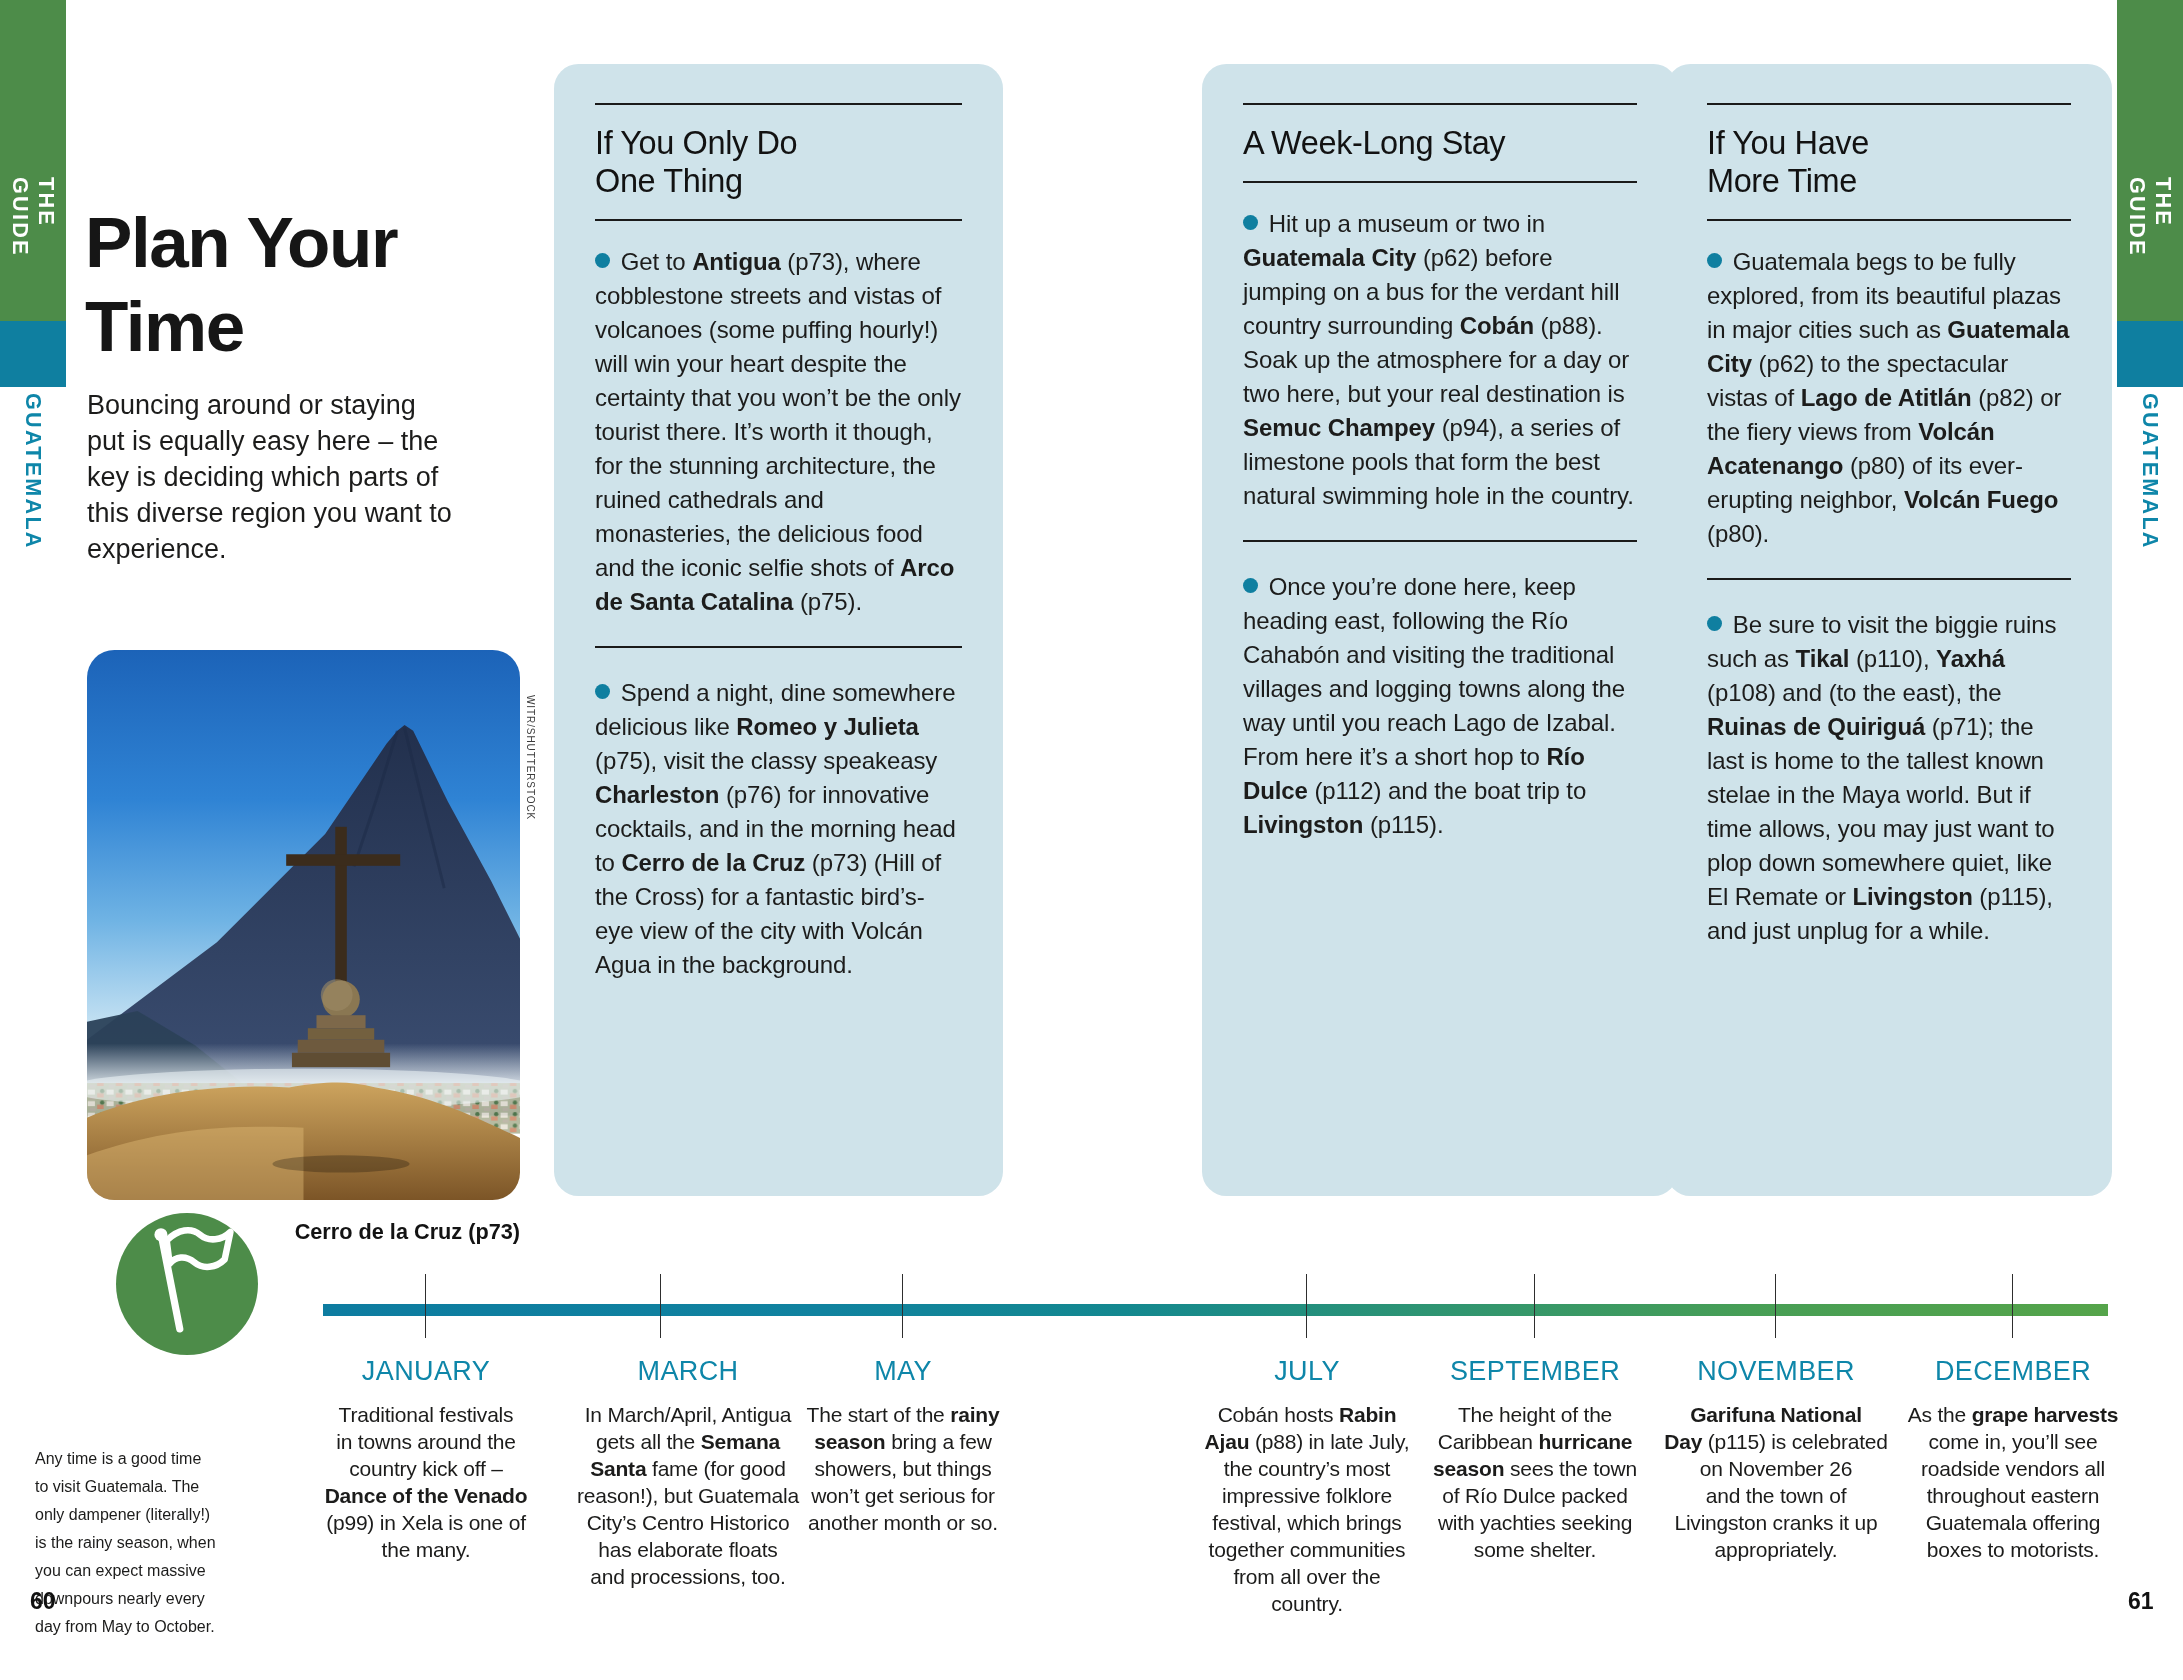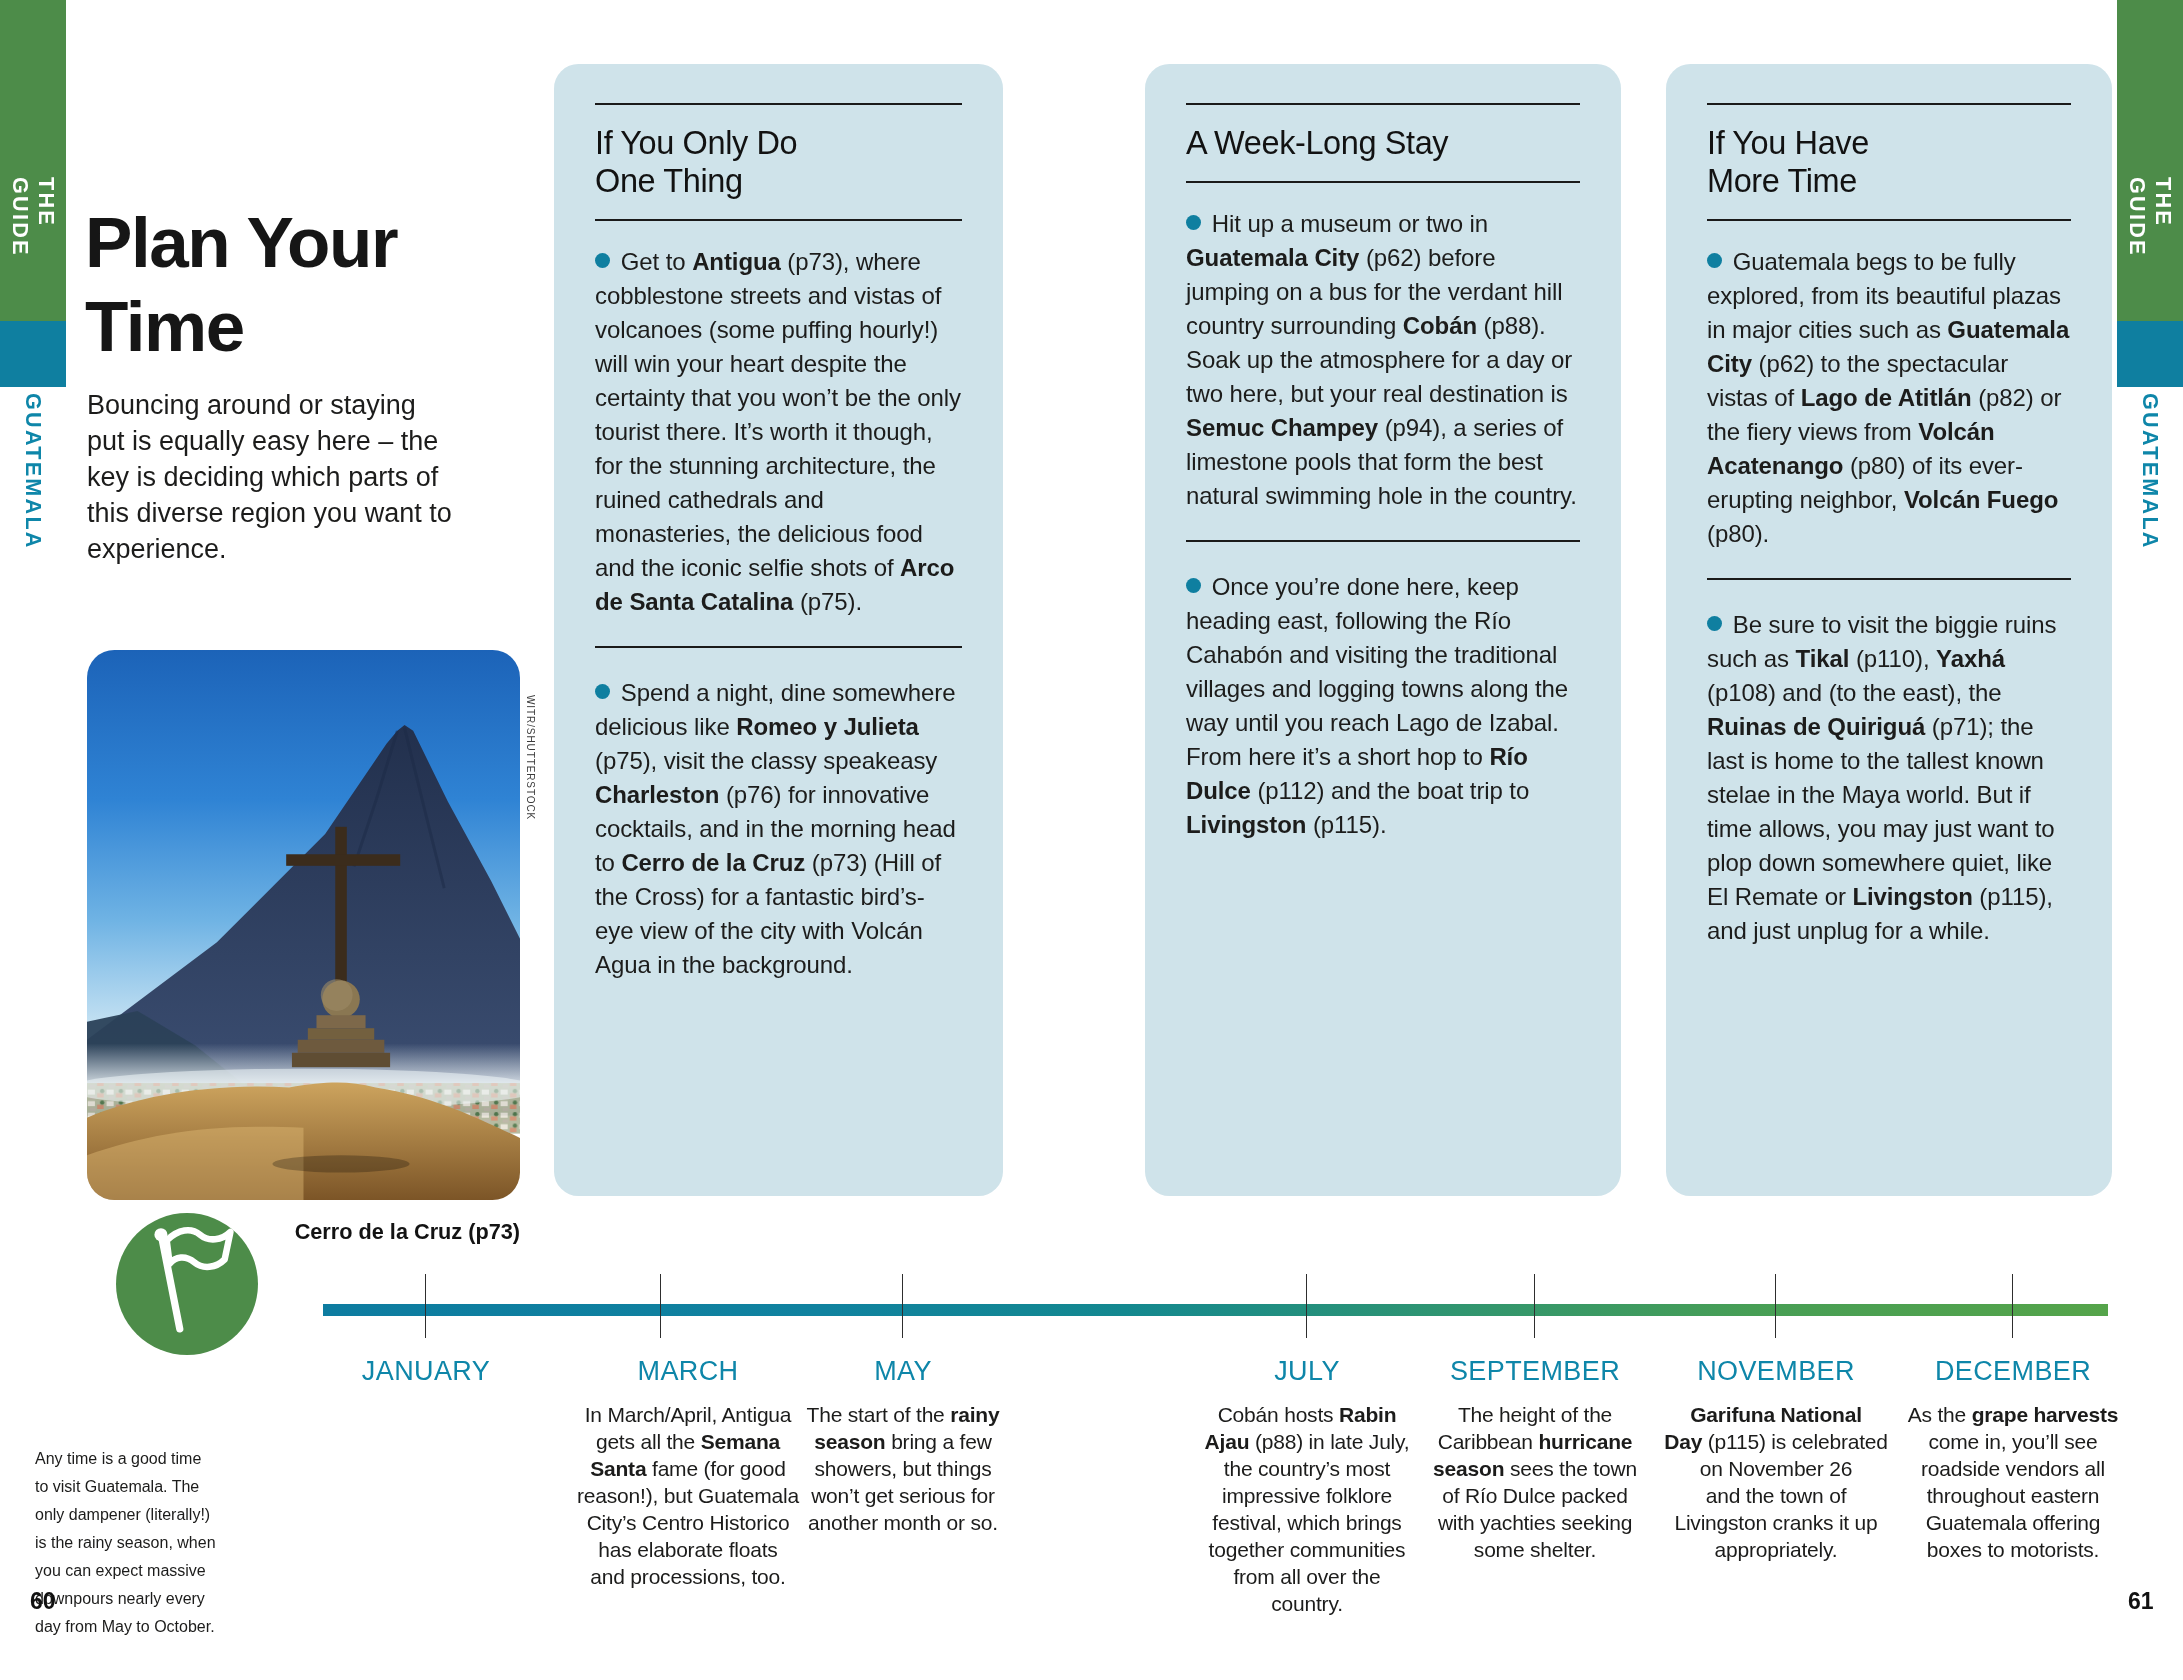--- a/index.html
+++ b/index.html
@@ -24,21 +24,21 @@
   .photo{position:absolute;left:87px;top:650px;width:433px;height:550px;border-radius:27.4px;overflow:hidden}
   .photo svg{display:block;width:100%;height:100%}
   .credit{position:absolute;left:525px;top:695px;writing-mode:vertical-rl;font-size:10px;
           letter-spacing:0.9px;color:#3c3c3c}
   .caption{position:absolute;left:202px;top:1219px;width:318px;text-align:right;font-weight:700;font-size:21.7px;color:#131313}
 
   
   .card{position:absolute;top:64px;height:1132px;background:var(--card_bg,#cfe3ea);border-radius:24.5px;
         padding:39px 41px 0;box-sizing:border-box}
   .card.c1{left:554px;width:449px}
-  .card.c2{left:1145px;width:476px}
+  .card.c2{left:1202px;width:476px}
   .card.c3{left:1666px;width:446px}
   .rule,.sep{border:none;border-top:2.2px solid #1a1a1a;margin:0}
   .card h2{margin:19px 0;font-size:32.5px;line-height:38px;font-weight:400;letter-spacing:-0.4px;
            white-space:pre-line;color:#121212}
   .bullets{margin-top:24px}
   .bullet{font-size:24px;line-height:34px;margin:0;letter-spacing:-0.1px;color:#1c1c1b}
   .bullet .dot{display:inline-block;width:15px;height:15px;border-radius:50%;
                background:var(--teal,#0f7fa0);margin-right:10.8px;position:relative;top:-2.2px}
   .sep{margin:27.4px 0}
 
@@ -196,20 +196,26 @@
   <div class="tl-bar"></div>
   <div class="tick t1"></div>
   <div class="tick t2"></div>
   <div class="tick t3"></div>
   <div class="tick t4"></div>
   <div class="tick t5"></div>
   <div class="tick t6"></div>
   <div class="tick t7"></div>
 
   <div class="mlabel m1">JANUARY</div>
+  <div class="mtext m1">Traditional festivals
+in towns around the
+country kick off –
+<b>Dance of the Venado</b>
+(p99) in Xela is one of
+the many.</div>
   <div class="mlabel m2">MARCH</div>
   <div class="mtext m2">In March/April, Antigua
 gets all the <b>Semana
 Santa</b> fame (for good
 reason!), but Guatemala
 City’s Centro Historico
 has elaborate floats
 and processions, too.</div>
   <div class="mlabel m3">MAY</div>
   <div class="mtext m3">The start of the <b>rainy

